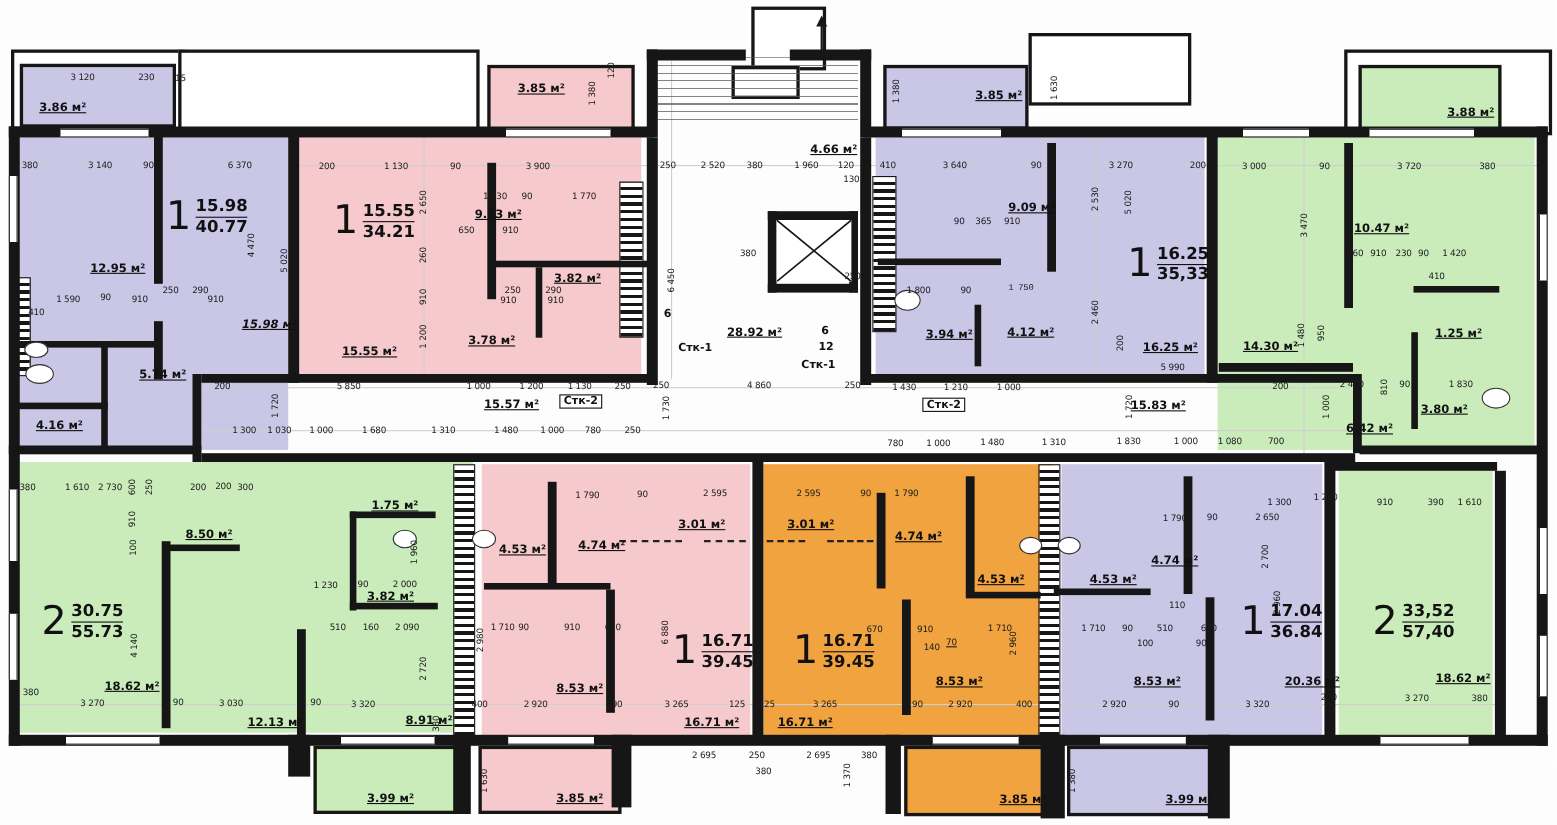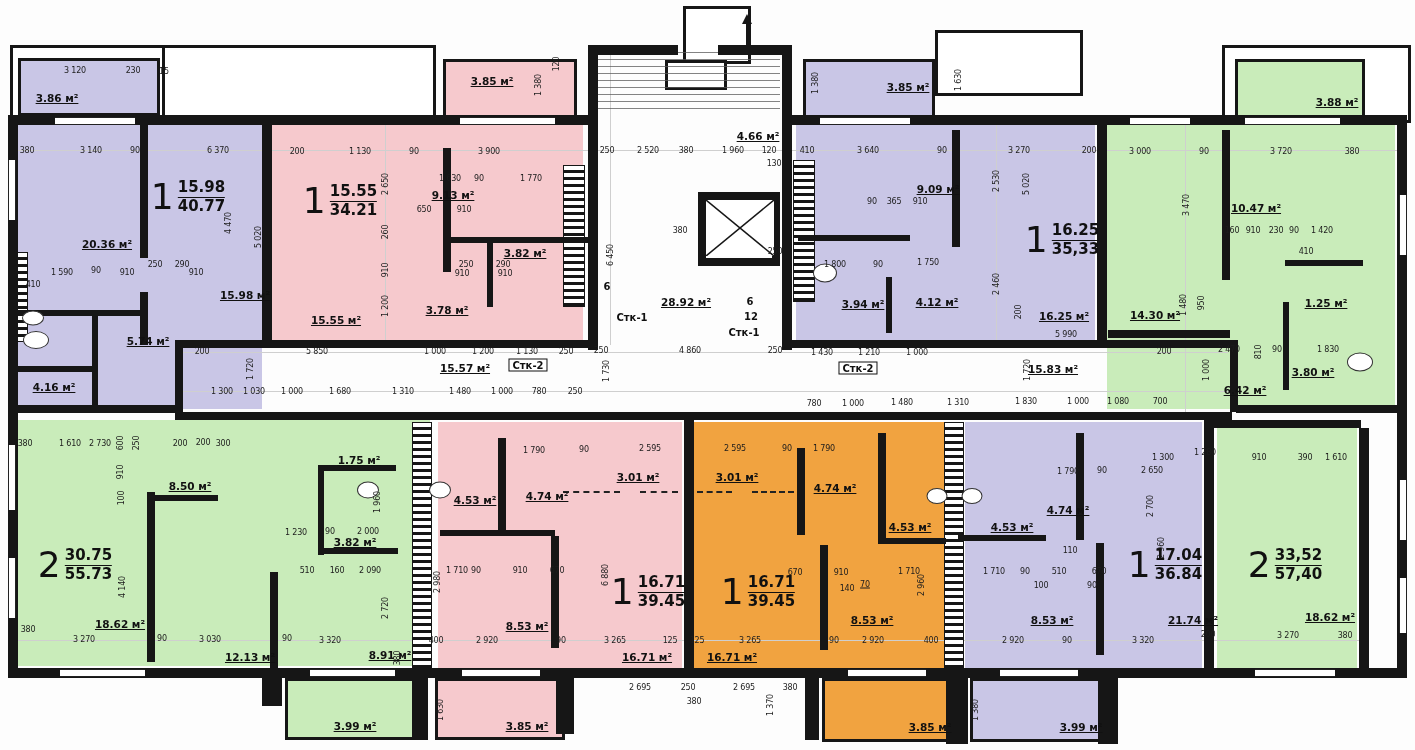--- a/index.html
+++ b/index.html
@@ -168,22 +168,22 @@
     <div class="fix" style="left: 972px; top: 496px; width: 19px; height: 14px;"></div>
     <div class="zig" style="left: 563px; top: 491px; width: 57px;"></div>
     <div class="zig" style="left: 640px; top: 491px; width: 38px;"></div>
     <div class="zig" style="left: 697px; top: 491px; width: 35px;"></div>
     <div class="zig" style="left: 752px; top: 491px; width: 42px;"></div>
     <div class="arrow" style="left: 738px; top: 14px; width: 18px; height: 34px;"><svg width="18" height="34">
         <line x1="9" y1="8" x2="9" y2="34" stroke="#161616" stroke-width="2"></line>
         <polygon points="9,0 14,10 4,10" fill="#161616"></polygon>
       </svg></div>
     <div class="room" style="left: 57px; top: 98px;">3.86 м²</div>
-    <div class="room" style="left: 107px; top: 244px;">20.36 м²</div>
-    <div class="room" style="left: 245px; top: 295px;">15.98 м²</div>
+    <div class="room" style="left: 107px; top: 244px;">12.95 м²</div>
+    <div class="room" style="left: 245px; top: 295px; font-style: italic;">15.98 м²</div>
     <div class="room" style="left: 148px; top: 341px;">5.74 м²</div>
     <div class="room" style="left: 54px; top: 387px;">4.16 м²</div>
     <div class="room" style="left: 492px; top: 81px;">3.85 м²</div>
     <div class="room" style="left: 336px; top: 320px;">15.55 м²</div>
     <div class="room" style="left: 453px; top: 195px;">9.13 м²</div>
     <div class="room" style="left: 525px; top: 253px;">3.82 м²</div>
     <div class="room" style="left: 447px; top: 310px;">3.78 м²</div>
     <div class="room" style="left: 465px; top: 368px;">15.57 м²</div>
     <div class="room" style="left: 686px; top: 302px;">28.92 м²</div>
     <div class="room" style="left: 758px; top: 136px;">4.66 м²</div>
@@ -211,21 +211,21 @@
     <div class="room" style="left: 527px; top: 626px;">8.53 м²</div>
     <div class="room" style="left: 647px; top: 657px;">16.71 м²</div>
     <div class="room" style="left: 737px; top: 477px;">3.01 м²</div>
     <div class="room" style="left: 835px; top: 488px;">4.74 м²</div>
     <div class="room" style="left: 910px; top: 527px;">4.53 м²</div>
     <div class="room" style="left: 872px; top: 620px;">8.53 м²</div>
     <div class="room" style="left: 732px; top: 657px;">16.71 м²</div>
     <div class="room" style="left: 1012px; top: 527px;">4.53 м²</div>
     <div class="room" style="left: 1068px; top: 510px;">4.74 м²</div>
     <div class="room" style="left: 1052px; top: 620px;">8.53 м²</div>
-    <div class="room" style="left: 1193px; top: 620px;">21.74 м²</div>
+    <div class="room" style="left: 1193px; top: 620px;">20.36 м²</div>
     <div class="room" style="left: 1330px; top: 617px;">18.62 м²</div>
     <div class="room" style="left: 355px; top: 726px;">3.99 м²</div>
     <div class="room" style="left: 527px; top: 726px;">3.85 м²</div>
     <div class="room" style="left: 930px; top: 727px;">3.85 м²</div>
     <div class="room" style="left: 1081px; top: 727px;">3.99 м²</div>
     <div class="dim" style="left: 27px; top: 150px;">380</div>
     <div class="dim" style="left: 91px; top: 150px;">3 140</div>
     <div class="dim" style="left: 135px; top: 150px;">90</div>
     <div class="dim" style="left: 218px; top: 150px;">6 370</div>
     <div class="dim" style="left: 297px; top: 151px;">200</div>
@@ -268,21 +268,21 @@
     <div class="dim" style="left: 155px; top: 264px;">250</div>
     <div class="dim" style="left: 182px; top: 264px;">290</div>
     <div class="dim" style="left: 196px; top: 272px;">910</div>
     <div class="dim" style="left: 33px; top: 284px;">410</div>
     <div class="dim" style="left: 466px; top: 264px;">250</div>
     <div class="dim" style="left: 503px; top: 264px;">290</div>
     <div class="dim" style="left: 462px; top: 273px;">910</div>
     <div class="dim" style="left: 505px; top: 273px;">910</div>
     <div class="dim" style="left: 835px; top: 264px;">1 800</div>
     <div class="dim" style="left: 878px; top: 264px;">90</div>
-    <div class="dim" style="left: 928px; top: 262px;">1 750</div>
+    <div class="dim" style="left: 928px; top: 262px; font-family: Liberation Mono, monospace;">1 750</div>
     <div class="dim" style="left: 1232px; top: 230px;">160</div>
     <div class="dim" style="left: 1253px; top: 230px;">910</div>
     <div class="dim" style="left: 1276px; top: 230px;">230</div>
     <div class="dim" style="left: 1294px; top: 230px;">90</div>
     <div class="dim" style="left: 1322px; top: 230px;">1 420</div>
     <div class="dim" style="left: 1306px; top: 251px;">410</div>
     <div class="dim rot" style="left: 228px; top: 223px;">4 470</div>
     <div class="dim rot" style="left: 258px; top: 237px;">5 020</div>
     <div class="dim rot" style="left: 385px; top: 184px;">2 650</div>
     <div class="dim rot" style="left: 385px; top: 232px;">260</div>

